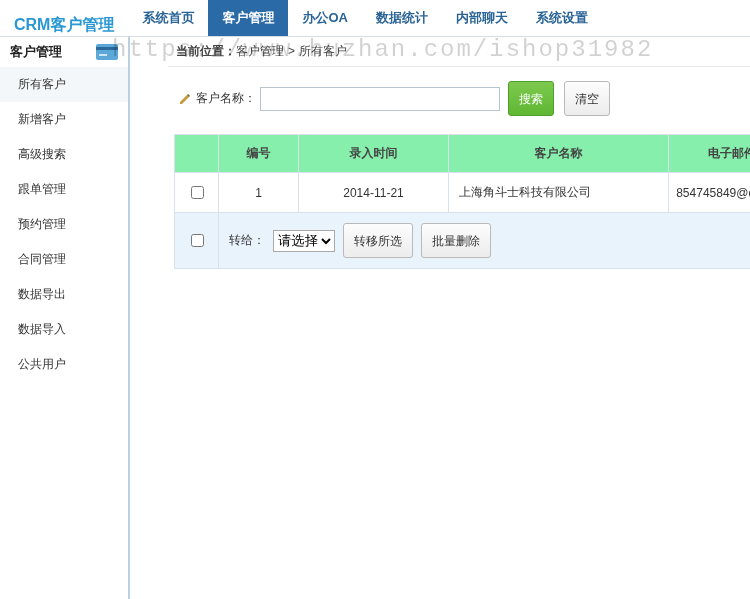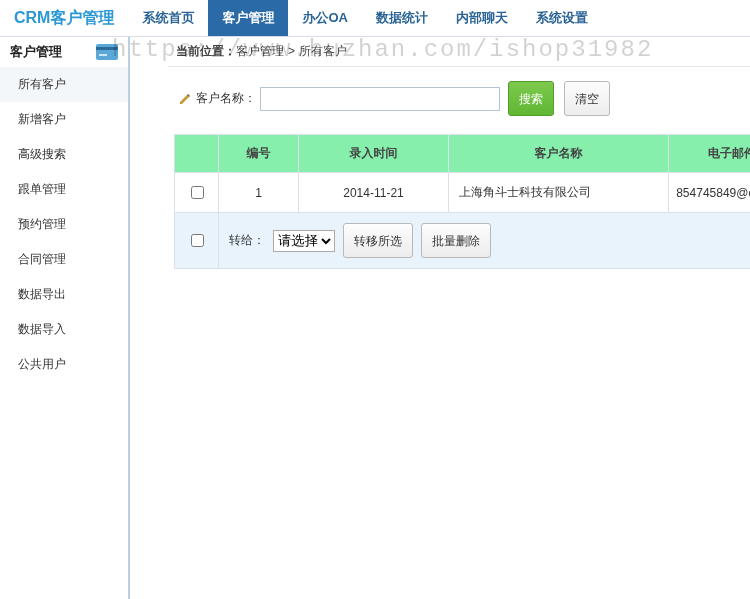--- a/index.html
+++ b/index.html
@@ -1,18 +1,18 @@
 <!DOCTYPE html>
 <html><head>
 <meta charset="utf-8">
 <style>
   html,body{margin:0;padding:0;font-family:"Microsoft YaHei",Arial,sans-serif;font-size:12px;color:#333;background:#fff;}
   .page{width:750px;height:599px;overflow:hidden;position:relative;}
   
-  .topbar{height:36px;border-bottom:1px solid #d6dde4;display:flex;align-items:center;overflow:hidden;}
+  .topbar{height:36px;border-bottom:1px solid #d6dde4;display:flex;align-items:flex-end;overflow:hidden;}
   .brand{color:#2a98d4;font-size:16px;font-weight:bold;padding:0 14px;white-space:nowrap;}
   .nav{display:flex;height:100%;}
   .nav-item{padding:0 14px;display:flex;align-items:center;color:#2a6496;font-size:13px;font-weight:bold;white-space:nowrap;cursor:pointer;}
   .nav-item.active{background:#2a6aa6;color:#fff;}
   
   .body{display:flex;height:calc(100% - 36px);}
   .sidebar{width:130px;border-right:2px solid #b9cfe2;box-sizing:border-box;}
   .side-head{display:flex;align-items:center;justify-content:space-between;padding:6px 10px;font-weight:bold;font-size:13px;color:#222;}
   .card-icon{width:22px;height:16px;display:inline-block;}
   .side-list{}

